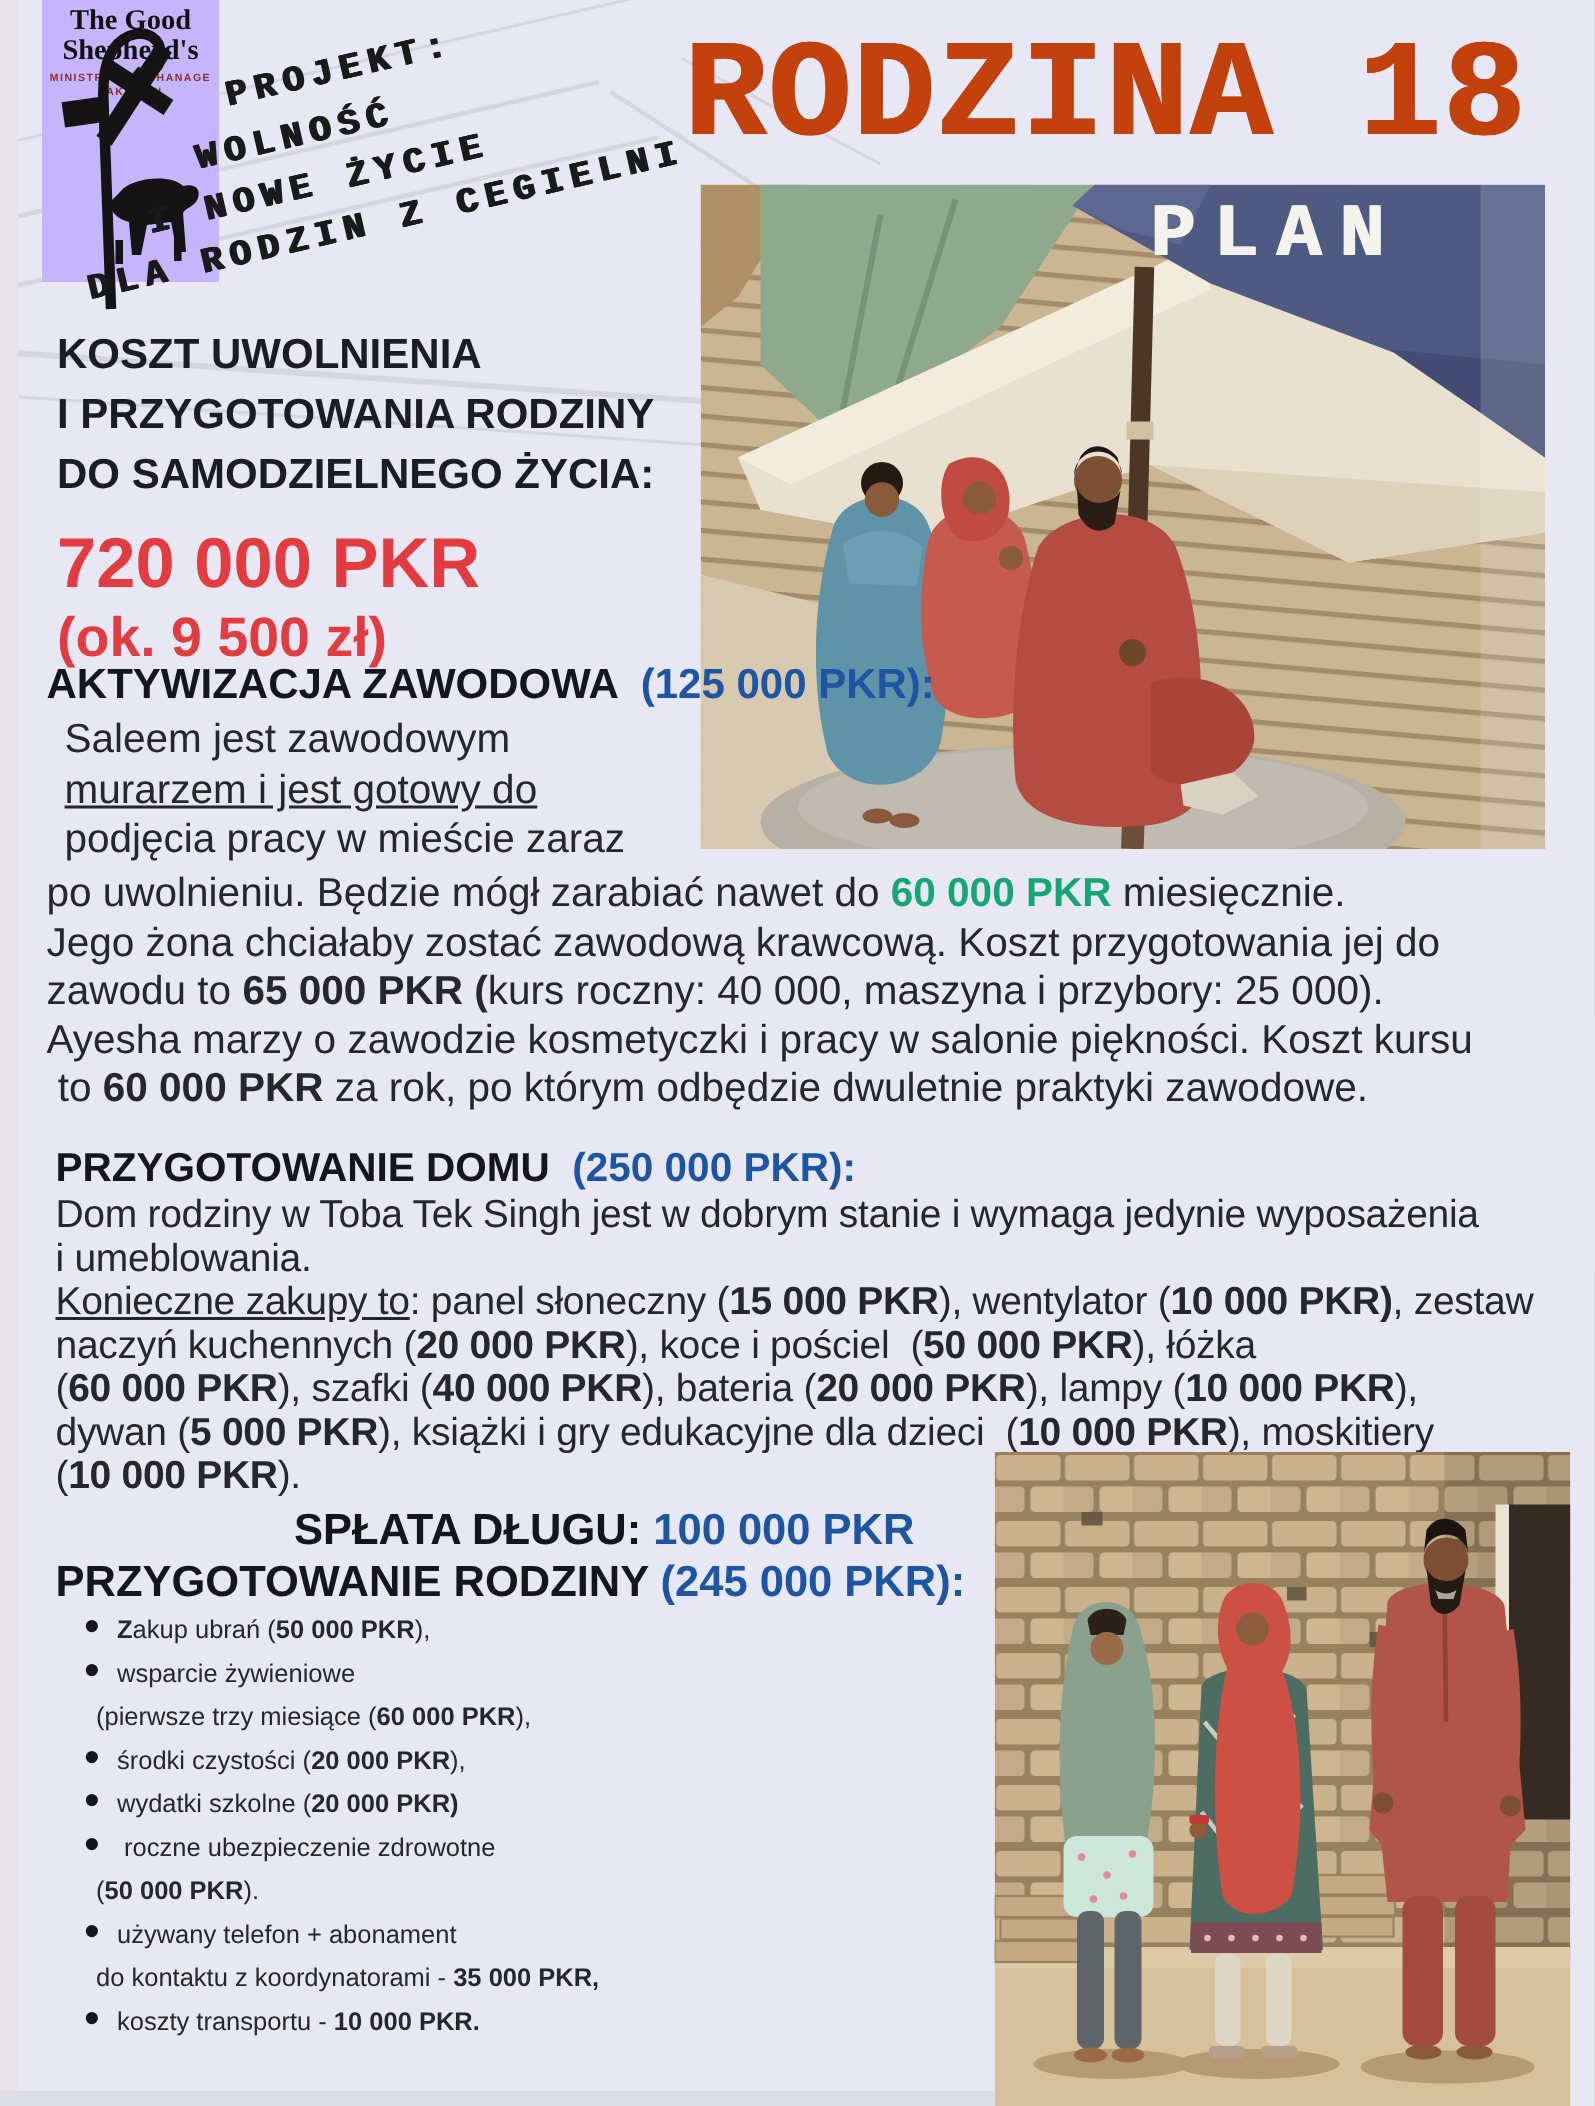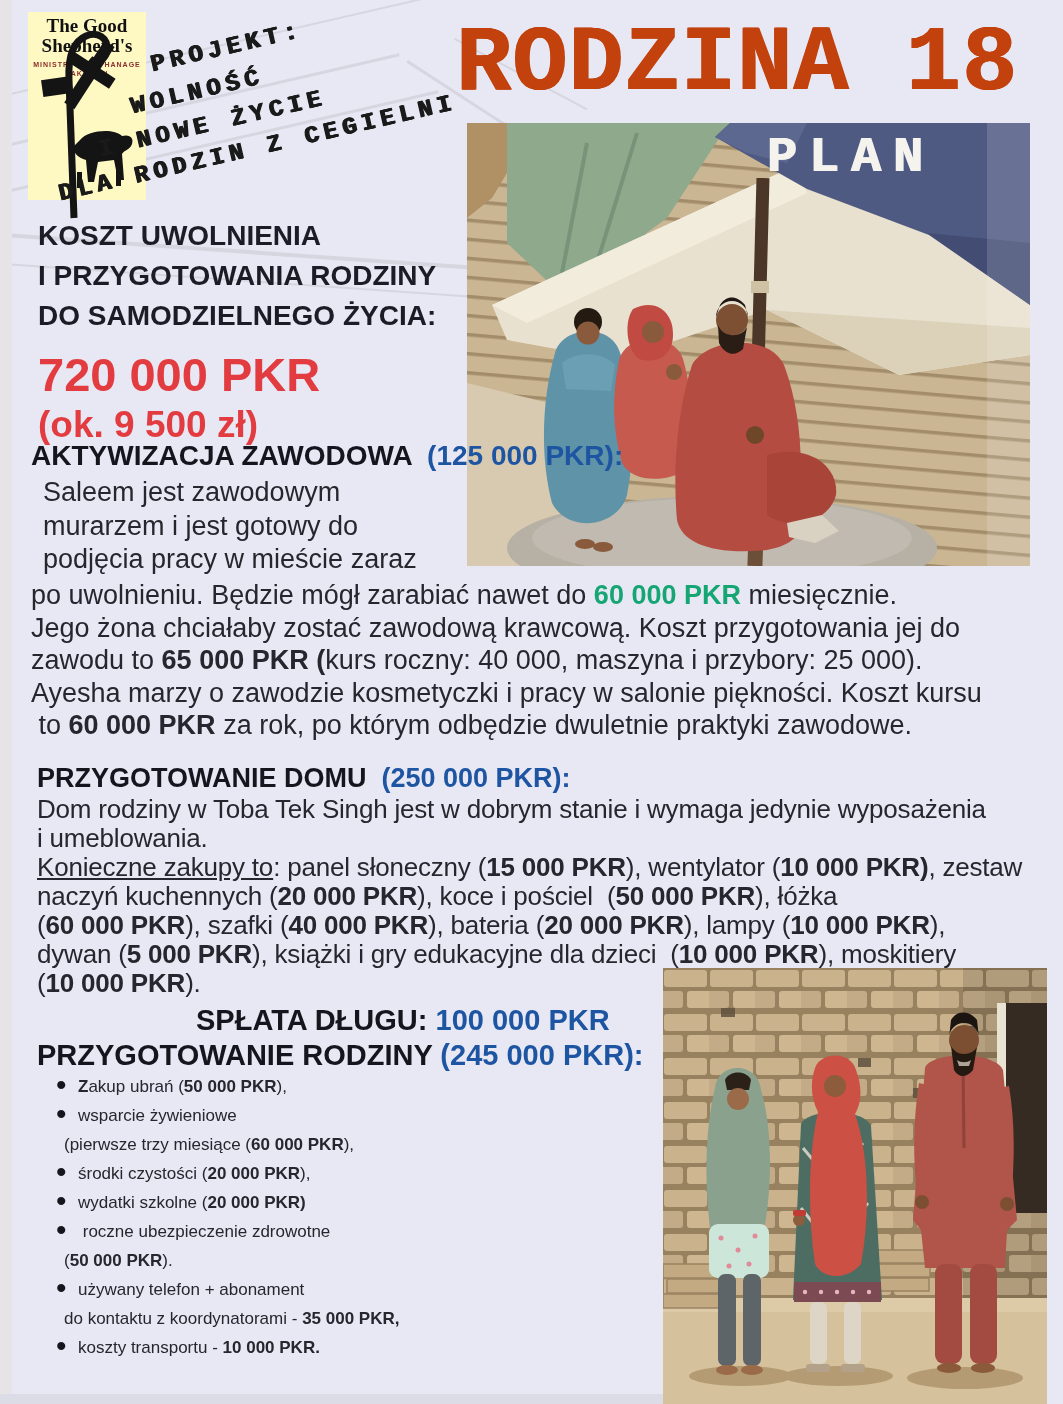--- a/index.html
+++ b/index.html
@@ -41,21 +41,21 @@
 <div class="page">
 
   <div class="stripe" style="left:-20px;top:150px;width:430px;transform:rotate(-13deg);"></div>
   <div class="stripe" style="left:-20px;top:196px;width:470px;transform:rotate(-13deg);"></div>
   <div class="stripe" style="left:-20px;top:100px;width:520px;height:2px;transform:rotate(-13deg);"></div>
   <div class="stripe" style="left:-10px;top:232px;width:740px;height:4px;transform:rotate(4deg);"></div>
   <div class="stripe" style="left:-10px;top:262px;width:520px;height:2px;transform:rotate(4deg);"></div>
   <div class="stripe" style="left:455px;top:38px;width:150px;height:2px;transform:rotate(28deg);"></div>
   <div class="stripe" style="left:408px;top:60px;width:190px;height:3px;transform:rotate(33deg);"></div>
 
-  <div class="abs" style="left:28px;top:0;width:118px;height:188px;background:#fef9c3;z-index:2;margin-top:12px;">
+  <div class="abs" style="left:28px;top:0;width:118px;height:188px;background:#c4b5fd;z-index:2;">
     <div class="logo-name abs" style="left:0;top:4px;width:118px;"><span>The Good</span><br><span>Shepherd's</span></div>
     <div class="logo-sub abs" style="left:0;top:48px;width:118px;"><span>MINISTRY &amp; ORPHANAGE</span><br><span>PAKISTAN</span></div>
     <svg width="118" height="188" viewBox="0 0 118 188" style="position:absolute;left:0;top:0;overflow:visible">
       <path d="M46,206 L41,68 C40,48 44,30 58,24 C70,19 80,26 79,38 C78,48 68,52 62,47" fill="none" stroke="#141414" stroke-width="7"></path>
       <rect x="14" y="66" width="30" height="17" fill="#141414" transform="rotate(-8 29 74)"></rect>
       <g transform="rotate(33 62 62)">
         <rect x="56" y="26" width="12" height="74" fill="#141414"></rect>
         <rect x="38" y="52" width="48" height="12" fill="#141414"></rect>
       </g>
       <g fill="#141414">
@@ -124,21 +124,21 @@
     <div class="kline">KOSZT UWOLNIENIA</div>
     <div class="kline">I PRZYGOTOWANIA RODZINY</div>
     <div class="kline">DO SAMODZIELNEGO ŻYCIA:</div>
     <div class="red" style="font-size:47px;line-height:54px;margin-top:12px;">720 000 PKR</div>
     <div class="red" style="font-size:37px;line-height:46px;">(ok. 9 500 zł)</div>
   </div>
 
   <div class="heading" style="left:31px;top:440px;z-index:3;"><span>AKTYWIZACJA ZAWODOWA</span><span class="blue">  (125 000 PKR):</span></div>
   <div class="abs" style="left:43px;top:476px;">
     <div class="bodyline" style="line-height:33.6px;"><span>Saleem jest zawodowym</span></div>
-    <div class="bodyline" style="line-height:33.6px;"><span>murarzem i jest gotowy do</span></div>
+    <div class="bodyline" style="line-height:33.6px;text-decoration:underline;"><span>murarzem i jest gotowy do</span></div>
     <div class="bodyline" style="line-height:33.6px;"><span>podjęcia pracy w mieście zaraz</span></div>
   </div>
   <div class="abs" style="left:31px;top:579px;">
     <div class="bodyline"><span>po uwolnieniu. Będzie mógł zarabiać nawet do </span><span class="green">60 000 PKR</span><span> miesięcznie.</span></div>
     <div class="bodyline"><span>Jego żona chciałaby zostać zawodową krawcową. Koszt przygotowania jej do</span></div>
     <div class="bodyline"><span>zawodu to </span><span class="b">65 000 PKR (</span><span>kurs roczny: 40 000, maszyna i przybory: 25 000).</span></div>
     <div class="bodyline"><span>Ayesha marzy o zawodzie kosmetyczki i pracy w salonie piękności. Koszt kursu</span></div>
     <div class="bodyline"><span> to </span><span class="b">60 000 PKR</span><span> za rok, po którym odbędzie dwuletnie praktyki zawodowe.</span></div>
   </div>
 

